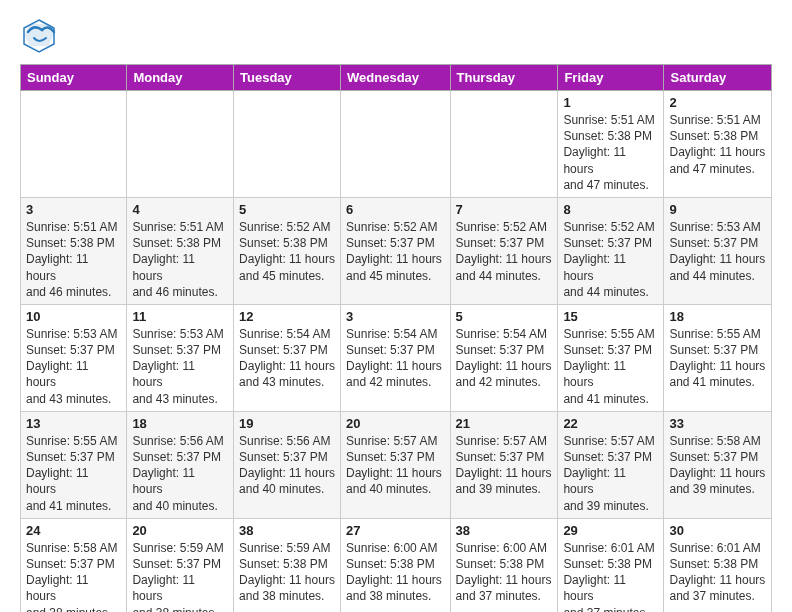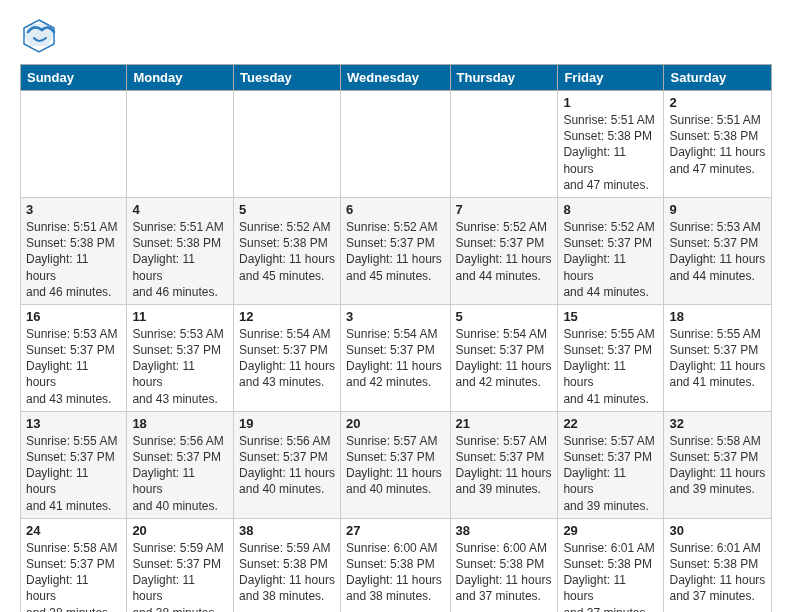--- a/index.html
+++ b/index.html
@@ -50,21 +50,21 @@
     }
     .subtitle {
       font-size: 16px;
       color: #555;
     }
     .calendar {
       width: 100%;
       border-collapse: collapse;
     }
     .calendar th {
-      background-color: #0369a1;
+      background-color: #a21caf;
       color: #fff;
       text-align: left;
       padding: 5px 6px;
       font-size: 13px;
       font-weight: bold;
       border: 1px solid #aaa;
       margin-left: 32px;
     }
     .calendar td {
       vertical-align: top;
@@ -200,21 +200,21 @@
           <td>
             <span class="day-number">9</span>
             <div class="day-info" style="white-space: pre-line;">Sunrise: 5:53 AM
 Sunset: 5:37 PM
 Daylight: 11 hours
 and 44 minutes.</div>
           </td>
         </tr>
         <tr>
           <td>
-            <span class="day-number">16</span>
+            <span class="day-number">10</span>
             <div class="day-info" style="white-space: pre-line;">Sunrise: 5:53 AM
 Sunset: 5:37 PM
 Daylight: 11 hours
 and 43 minutes.</div>
           </td>
           <td>
             <span class="day-number">11</span>
             <div class="day-info" style="white-space: pre-line;">Sunrise: 5:53 AM
 Sunset: 5:37 PM
 Daylight: 11 hours
@@ -293,21 +293,21 @@
 and 39 minutes.</div>
           </td>
           <td>
             <span class="day-number">22</span>
             <div class="day-info" style="white-space: pre-line;">Sunrise: 5:57 AM
 Sunset: 5:37 PM
 Daylight: 11 hours
 and 39 minutes.</div>
           </td>
           <td>
-            <span class="day-number">32</span>
+            <span class="day-number">33</span>
             <div class="day-info" style="white-space: pre-line;">Sunrise: 5:58 AM
 Sunset: 5:37 PM
 Daylight: 11 hours
 and 39 minutes.</div>
           </td>
         </tr>
         <tr>
           <td>
             <span class="day-number">24</span>
             <div class="day-info" style="white-space: pre-line;">Sunrise: 5:58 AM

